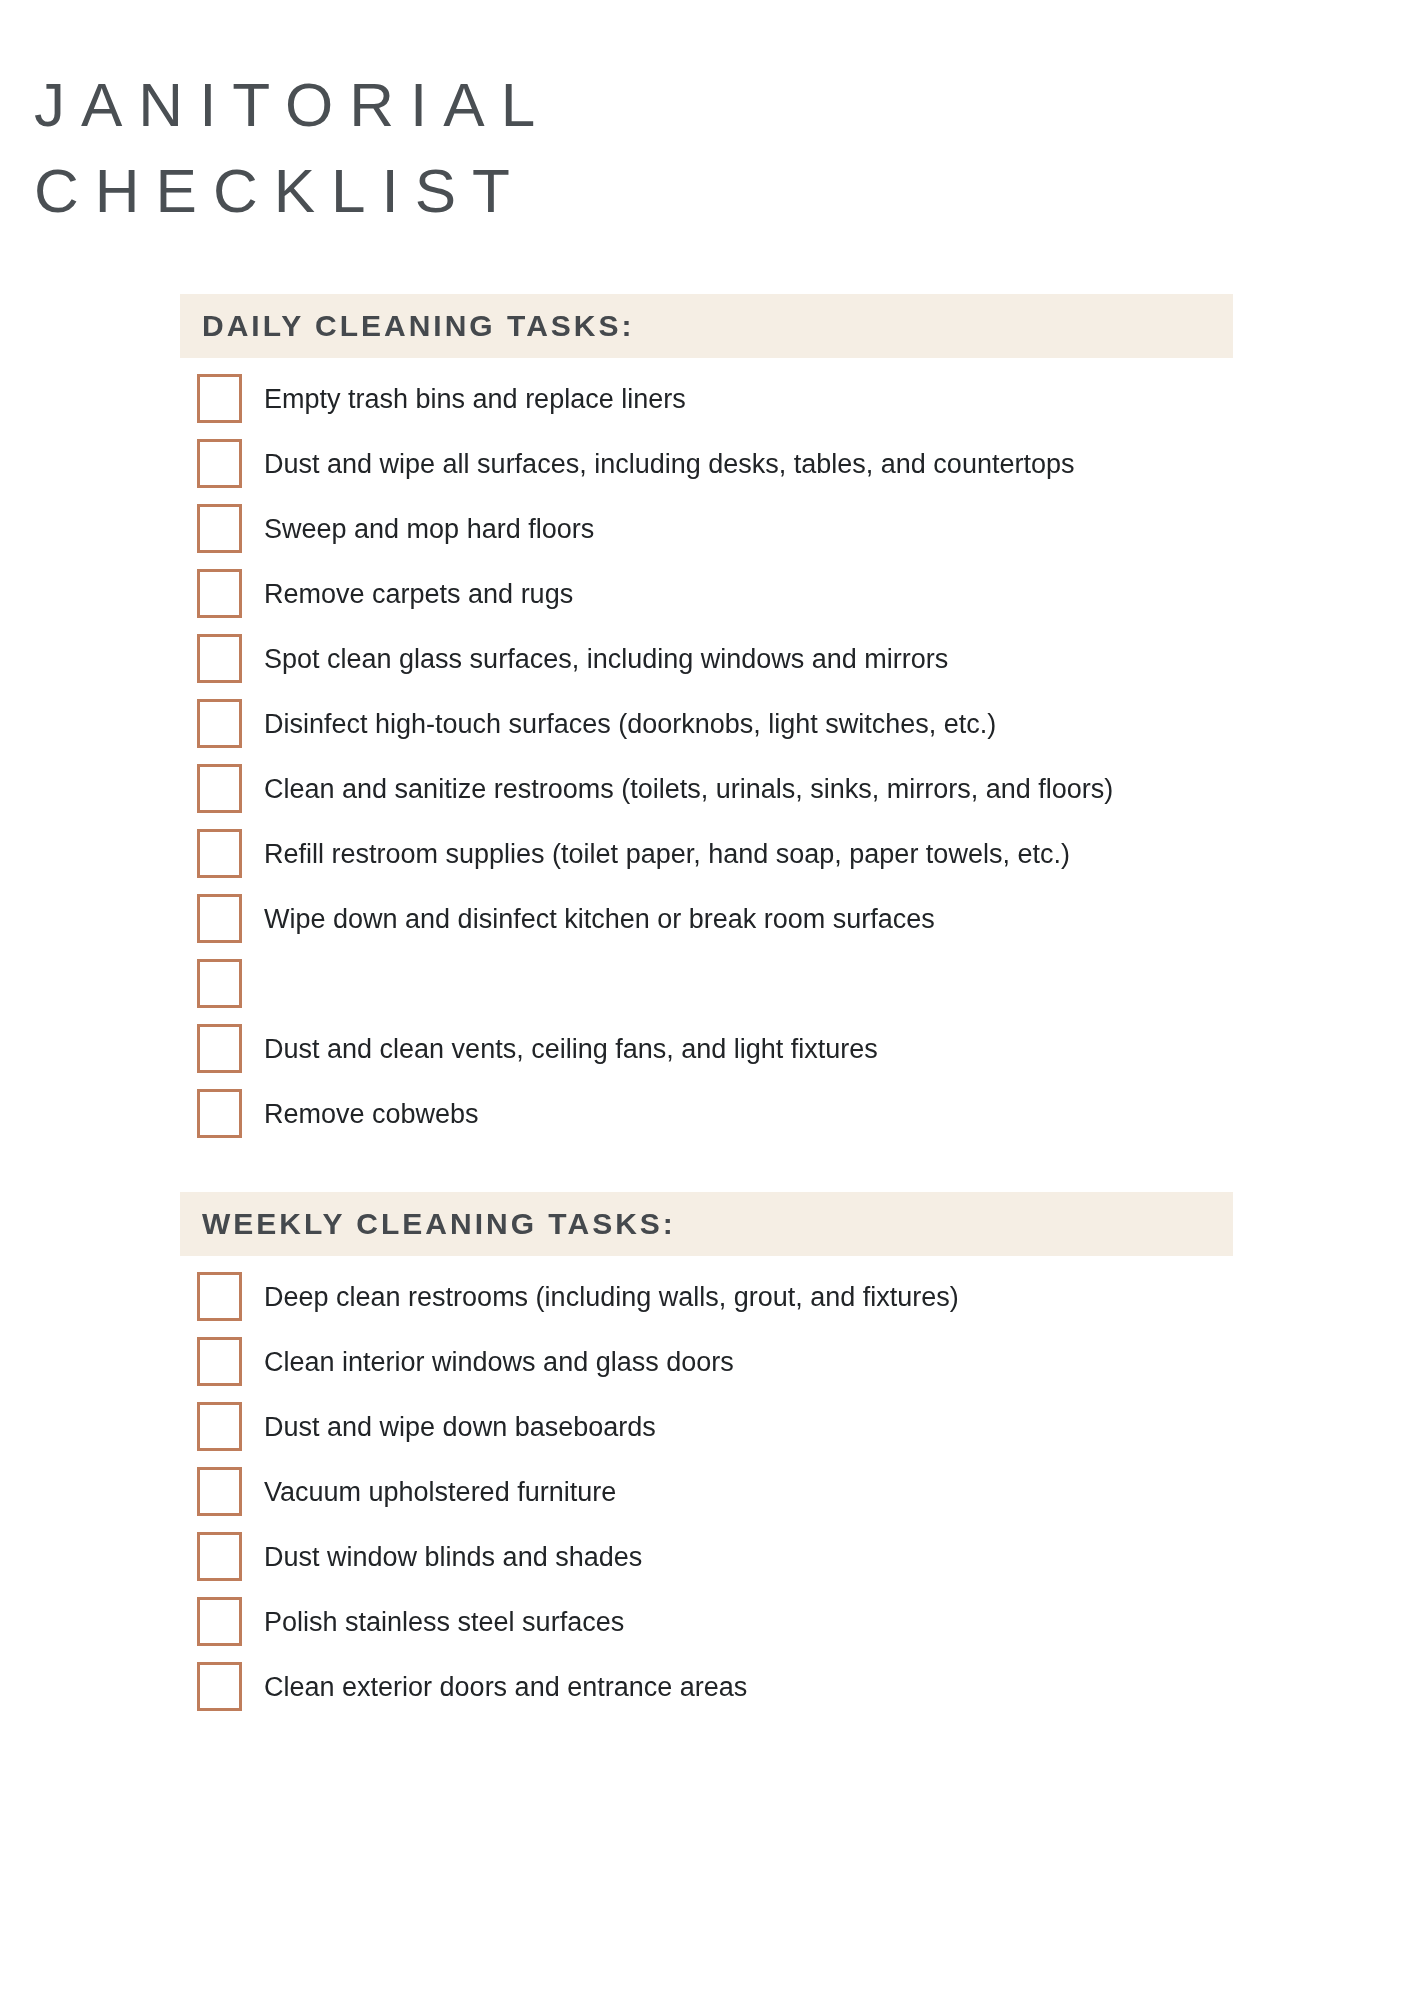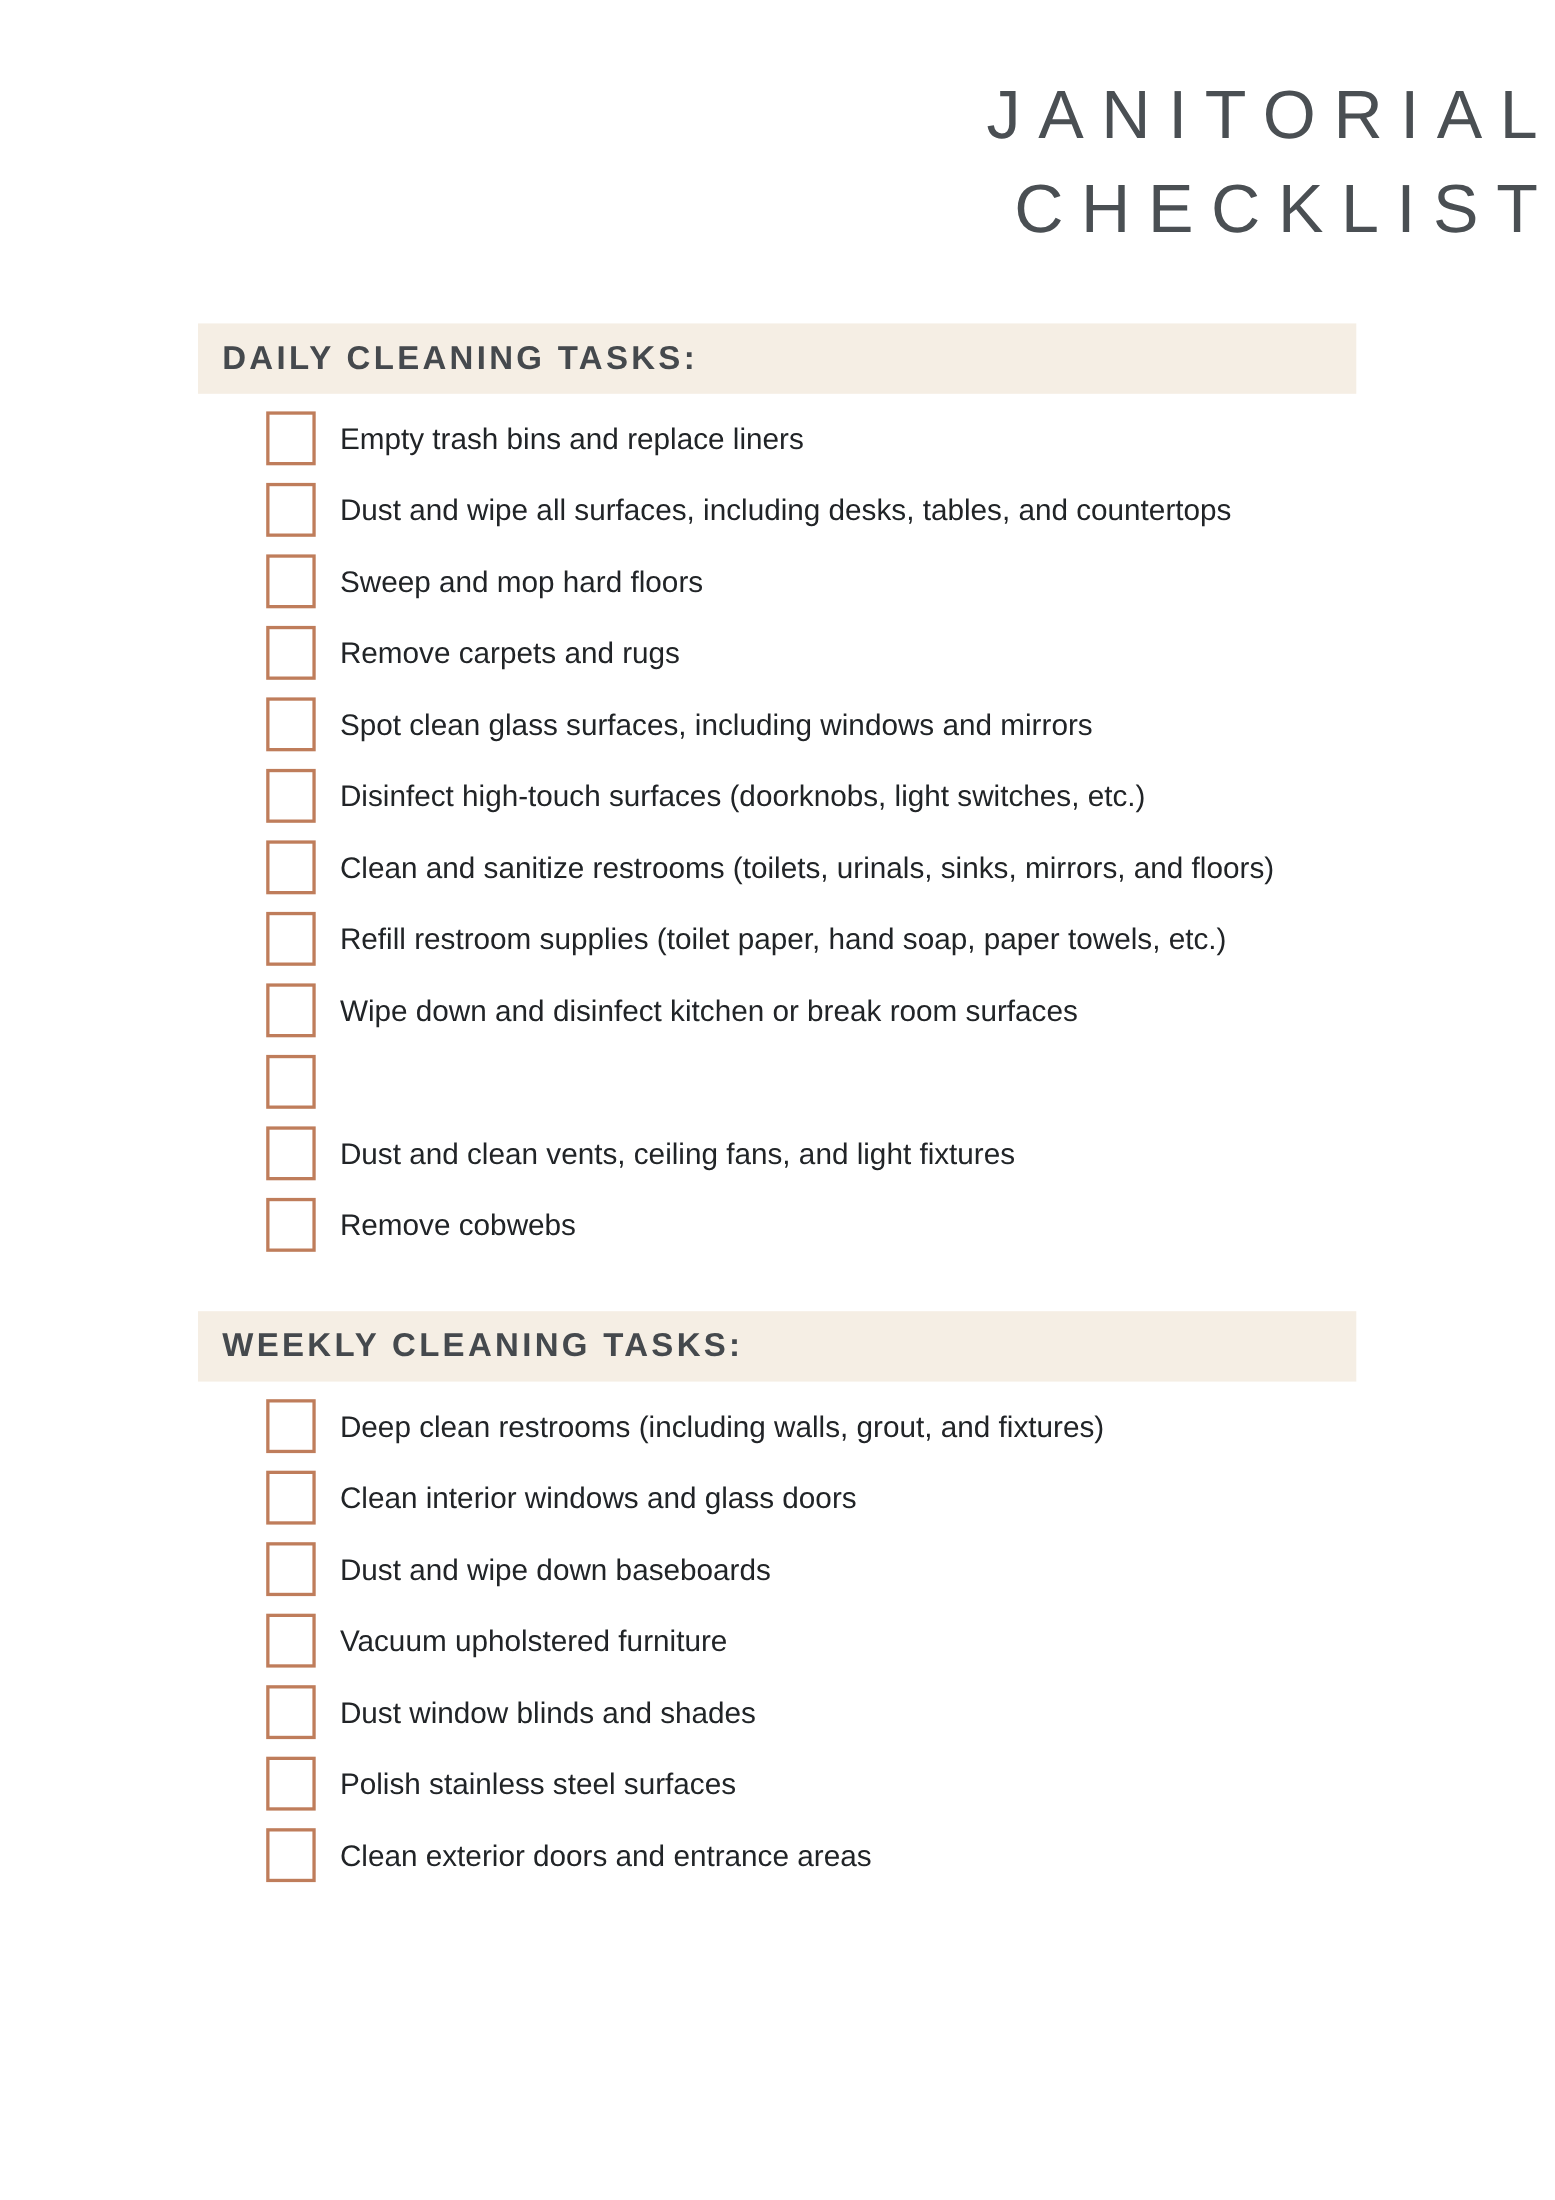--- a/index.html
+++ b/index.html
@@ -15,21 +15,22 @@
   .page{
     position:relative;
     width:1414px;
     height:2000px;
     margin:0 auto;
     background:#ffffff;
     overflow:hidden;
   }
   .title-block{
     margin-top:62px;
-    text-align:right;
+    text-align:left;
+    padding-left:34px;
   }
   .title-line{
     font-size:62px;
     line-height:86px;
     font-weight:400;
     letter-spacing:16px;
     color:var(--title-text);
     text-transform:uppercase;
   }
   .section{ margin-top:60px; }
@@ -52,21 +53,20 @@
   .items{
     margin-left:197px;
     margin-top:16px;
     margin-right:120px;
   }
   .check-item{
     display:flex;
     align-items:flex-start;
     margin-bottom:14px;
     min-height:51px;
-    margin-left:45px;
   }
   .checkbox{
     flex:0 0 auto;
     width:45px;
     height:49px;
     border:3px solid var(--checkbox-border);
     background:#ffffff;
     display:inline-block;
   }
   .check-label{

